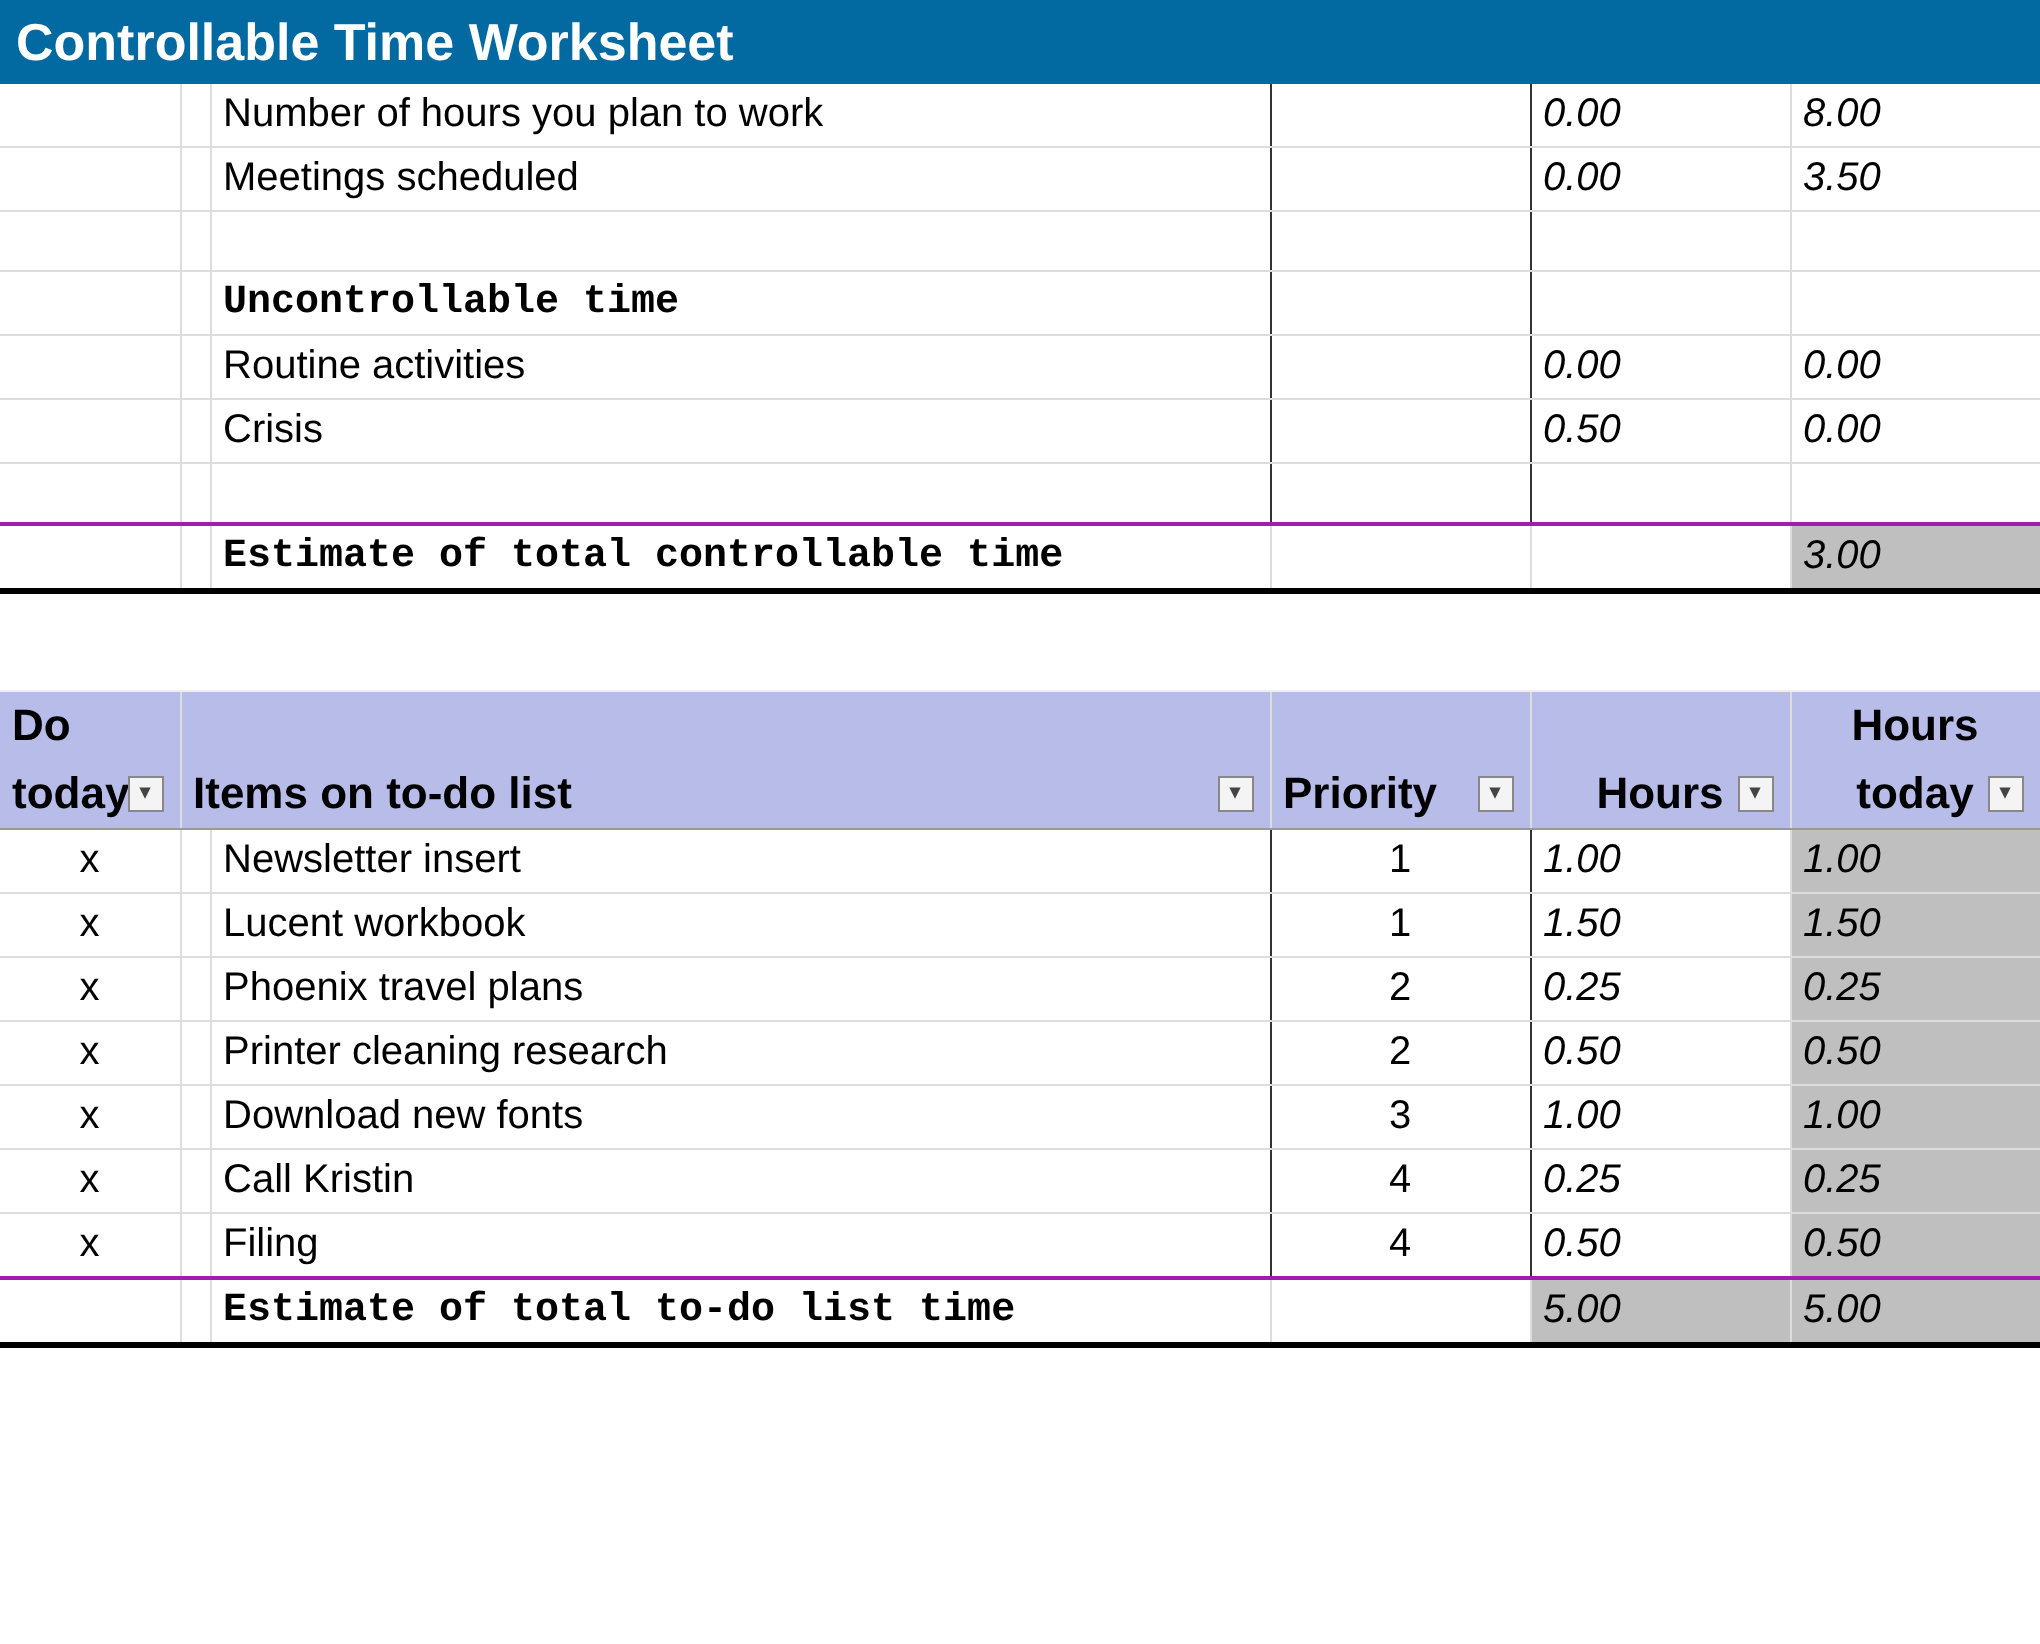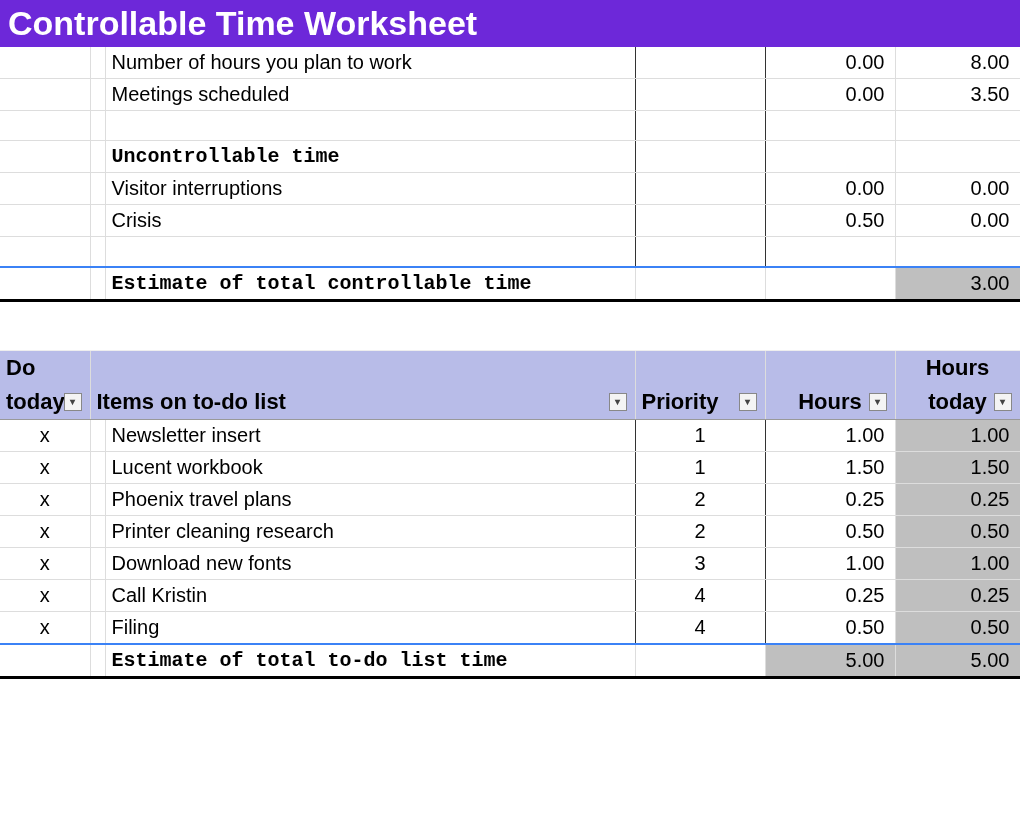--- a/index.html
+++ b/index.html
@@ -27,41 +27,41 @@
   }
   
   col.c0 { width: 90px; }
   col.c1 { width: 15px; }
   col.c2 { width: 530px; }
   col.c3 { width: 130px; }
   col.c4 { width: 130px; }
   col.c5 { width: 125px; }
 
   .title-row td {
-    background: #6d28d9;
+    background: #0369a1;
     color: #fff;
     font-weight: bold;
-    font-size: 34px;
+    font-size: 26px;
     height: 42px;
     padding-left: 8px;
     border: none;
   }
   .header-row td {
     background: #b8bce8;
     color: #000;
     font-weight: bold;
     font-size: 22px;
     height: 34px;
     border-bottom: 1px solid #999;
   }
-  .num { text-align: right; padding-right: 10px; }
+  .num { padding-right: 10px; font-style: italic; }
   .ctr { text-align: center; }
   .bold { font-weight: bold; font-family: Liberation Mono, monospace; }
   .shade { background: #bfbfbf; }
-  .thick-top td { border-top: 2px solid #3b82f6; }
+  .thick-top td { border-top: 2px solid #a21caf; }
   .thick-bottom td { border-bottom: 3px solid #000; }
   .vline-right { border-right: 1px solid #333 !important; }
   .trailing-gap td { height: 50px; }
   .spacer-light td { border-right: 1px solid #eee; border-bottom: 1px solid #eee; }
   .todo-x { text-align: center; }
   .filter-wrap {
     position: relative;
     display: block;
     width: 100%;
     height: 100%;
@@ -133,21 +133,21 @@
         <td></td>
     <td class="bold vline-right">Uncontrollable time</td>
     <td class="vline-right"></td>
     <td></td>
         <td></td>
   </tr>
 
   <tr>
     <td></td>
         <td></td>
-    <td class="vline-right">Visitor interruptions</td>
+    <td class="vline-right">Routine activities</td>
     <td class="vline-right"></td>
     <td class="num">0.00</td>
     <td class="num">0.00</td>
   </tr>
   <tr>
     <td></td>
         <td></td>
     <td class="vline-right">Crisis</td>
     <td class="vline-right"></td>
     <td class="num">0.50</td>

